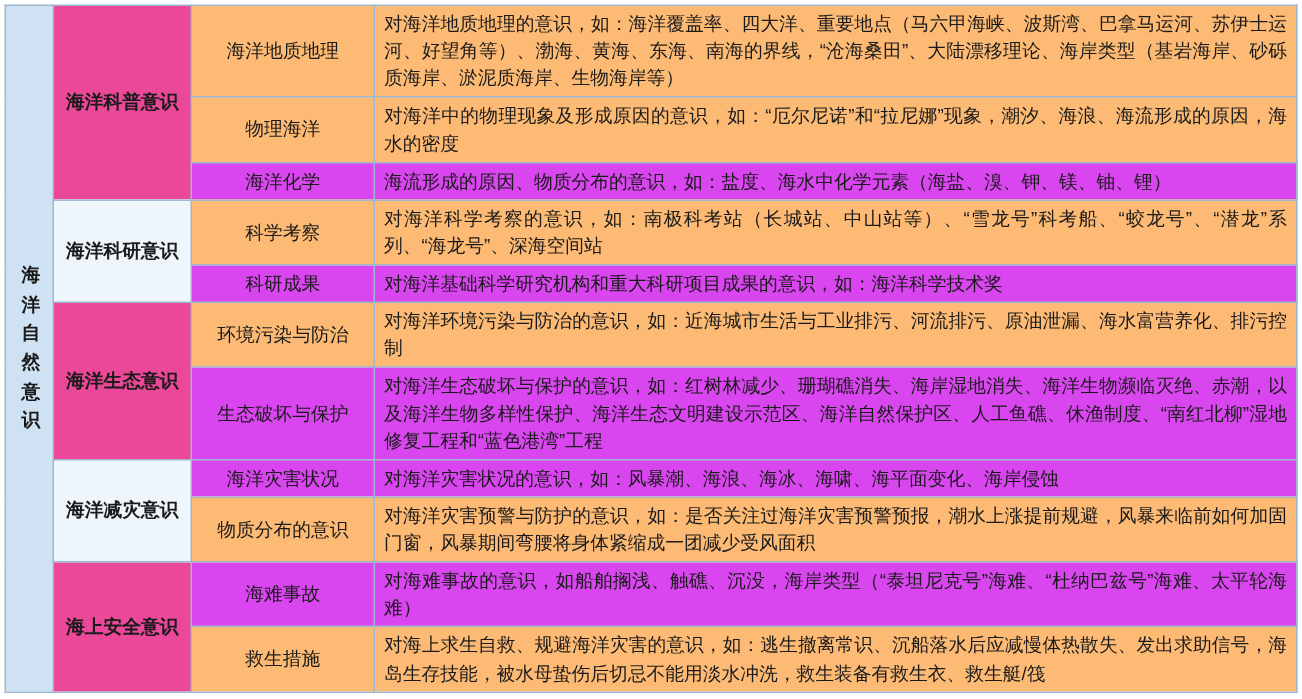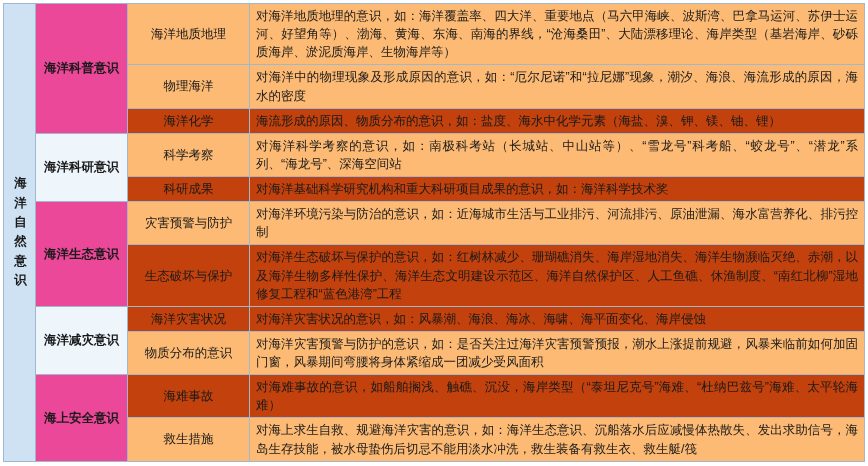--- a/index.html
+++ b/index.html
@@ -74,21 +74,21 @@
   }
   
   td.col-desc {
     font-size: 12.5px;
     text-align: justify;
     text-justify: inter-ideograph;
     line-height: 1.5;
     padding: 4px 7px;
   }
   tr.band-a td.col-sub, tr.band-a td.col-desc { background: #fdba74; }
-  tr.band-b td.col-sub, tr.band-b td.col-desc { background: #c2410c; }
+  tr.band-b td.col-sub, tr.band-b td.col-desc { background: #d946ef; }
 </style>
 </head>
 <body>
 
 <div class="page">
   <table class="matrix">
     <tbody>
 
       <tr class="band-a">
         <td class="col-axis" rowspan="12">
@@ -112,21 +112,21 @@
         <td class="col-sub">科学考察</td>
         <td class="col-desc">对海洋科学考察的意识，如：南极科考站（长城站、中山站等）、“雪龙号”科考船、“蛟龙号”、“潜龙”系列、“海龙号”、深海空间站</td>
       </tr>
       <tr class="band-b">
         <td class="col-sub">科研成果</td>
         <td class="col-desc">对海洋基础科学研究机构和重大科研项目成果的意识，如：海洋科学技术奖</td>
       </tr>
 
       <tr class="band-a">
         <td class="col-cat cat-shade-0" rowspan="2">海洋生态意识</td>
-        <td class="col-sub">灾害预警与防护</td>
+        <td class="col-sub">环境污染与防治</td>
         <td class="col-desc">对海洋环境污染与防治的意识，如：近海城市生活与工业排污、河流排污、原油泄漏、海水富营养化、排污控制</td>
       </tr>
       <tr class="band-b">
         <td class="col-sub">生态破坏与保护</td>
         <td class="col-desc">对海洋生态破坏与保护的意识，如：红树林减少、珊瑚礁消失、海岸湿地消失、海洋生物濒临灭绝、赤潮，以及海洋生物多样性保护、海洋生态文明建设示范区、海洋自然保护区、人工鱼礁、休渔制度、“南红北柳”湿地修复工程和“蓝色港湾”工程</td>
       </tr>
 
       <tr class="band-b">
         <td class="col-cat cat-shade-1" rowspan="2">海洋减灾意识</td>
         <td class="col-sub">海洋灾害状况</td>
@@ -137,17 +137,17 @@
         <td class="col-desc">对海洋灾害预警与防护的意识，如：是否关注过海洋灾害预警预报，潮水上涨提前规避，风暴来临前如何加固门窗，风暴期间弯腰将身体紧缩成一团减少受风面积</td>
       </tr>
 
       <tr class="band-b">
         <td class="col-cat cat-shade-0" rowspan="2">海上安全意识</td>
         <td class="col-sub">海难事故</td>
         <td class="col-desc">对海难事故的意识，如船舶搁浅、触礁、沉没，海岸类型（“泰坦尼克号”海难、“杜纳巴兹号”海难、太平轮海难）</td>
       </tr>
       <tr class="band-a">
         <td class="col-sub">救生措施</td>
-        <td class="col-desc">对海上求生自救、规避海洋灾害的意识，如：海洋生态意识、沉船落水后应减慢体热散失、发出求助信号，海岛生存技能，被水母蛰伤后切忌不能用淡水冲洗，救生装备有救生衣、救生艇/筏</td>
+        <td class="col-desc">对海上求生自救、规避海洋灾害的意识，如：逃生撤离常识、沉船落水后应减慢体热散失、发出求助信号，海岛生存技能，被水母蛰伤后切忌不能用淡水冲洗，救生装备有救生衣、救生艇/筏</td>
       </tr>
     </tbody>
   </table>
 </div>
 
 </body></html>

